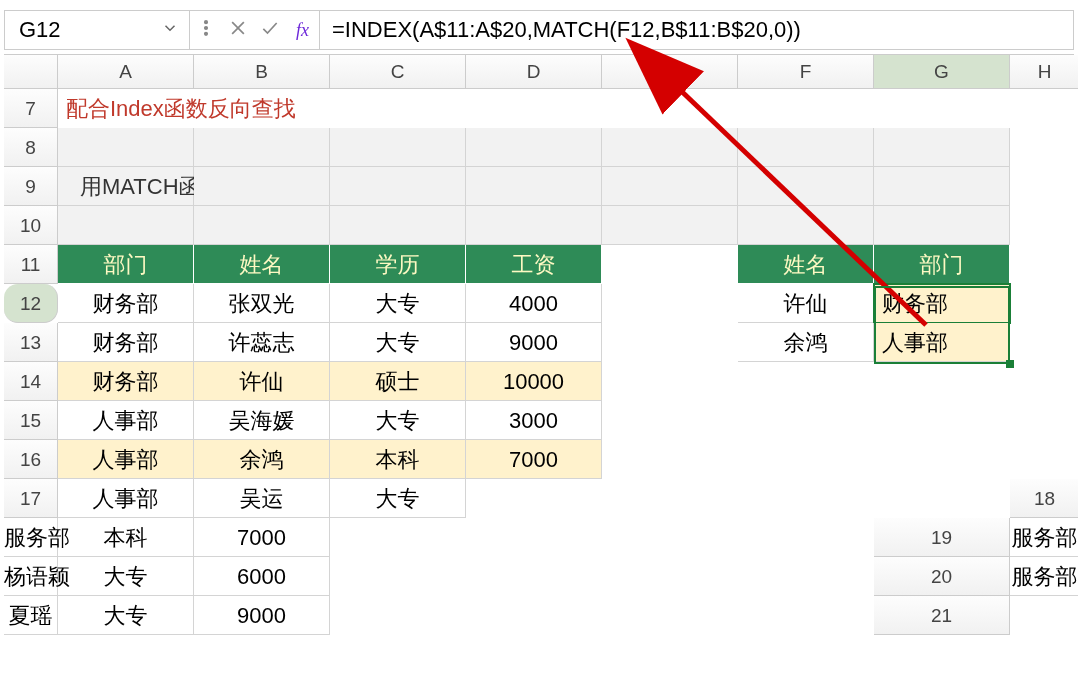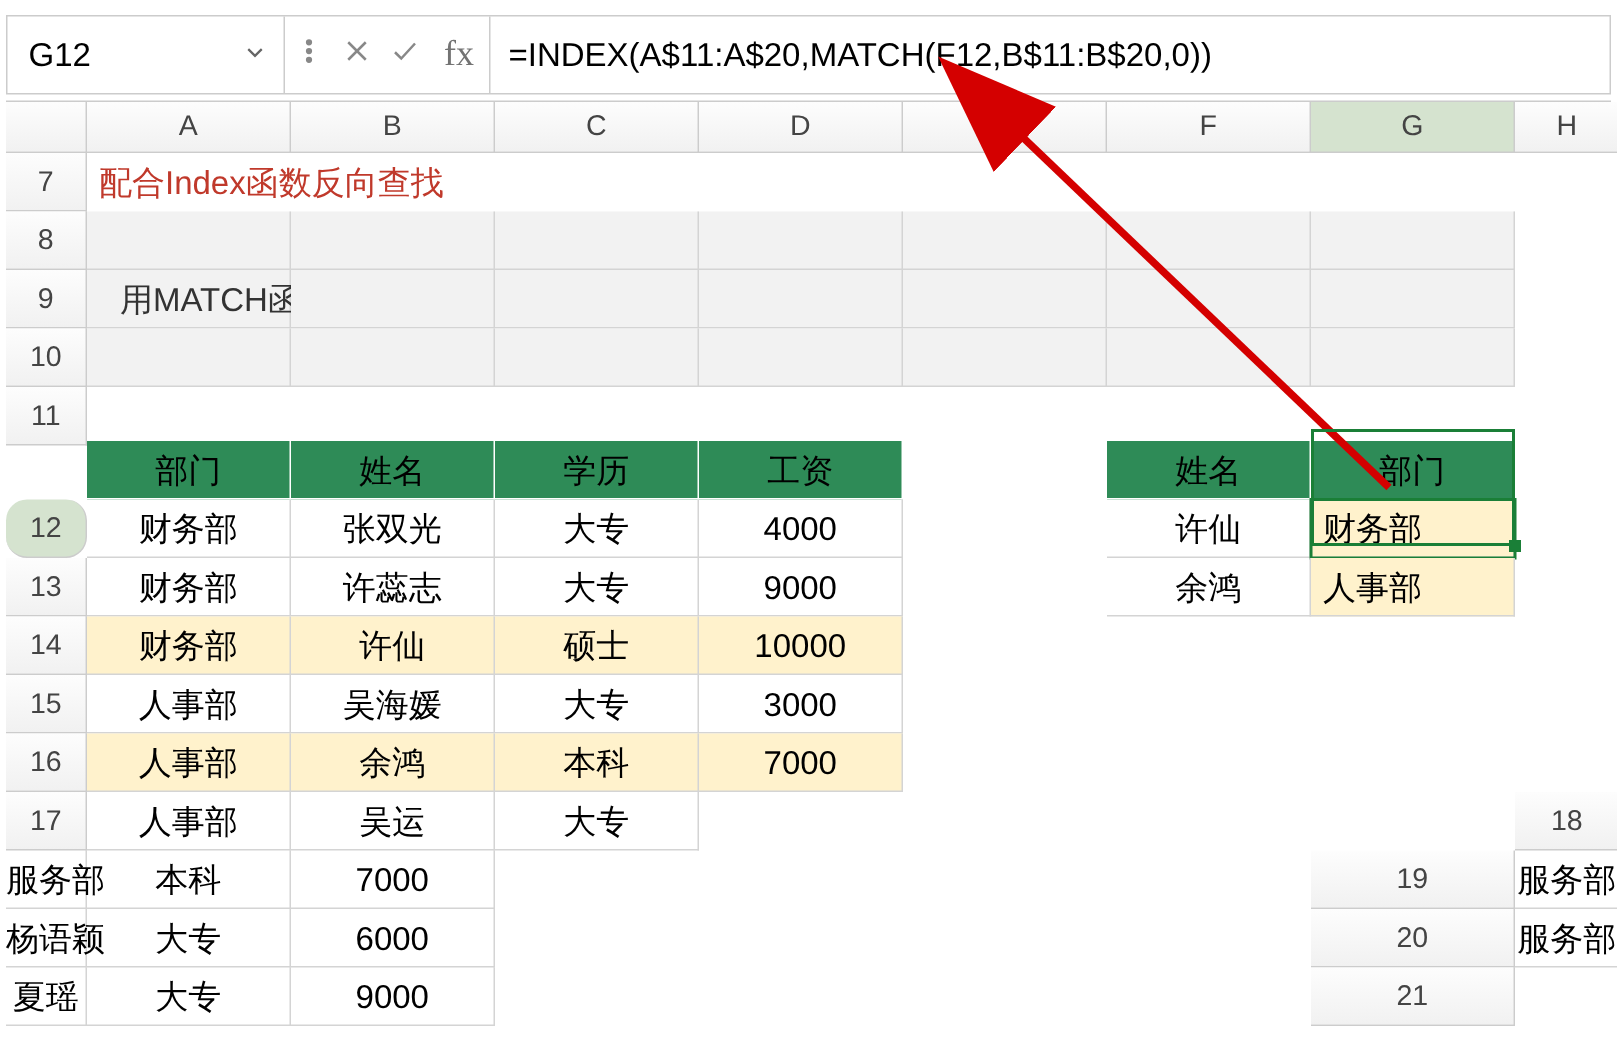--- a/index.html
+++ b/index.html
@@ -1,33 +1,33 @@
 <!DOCTYPE html>
 <html><head>
 <meta charset="utf-8">
 <style>
   * { margin:0; padding:0; box-sizing:border-box; }
   body { font-family:"Segoe UI","Microsoft YaHei",Arial,sans-serif; background:#fff; font-size:20px; color:#000; width:1078px; height:699px; overflow:hidden; position:relative;}
-  .formula-bar { display:flex; align-items:flex-end; border:1px solid #ccc; height:53px; margin:10px 4px 4px 4px;}
+  .formula-bar { display:flex; align-items:flex-end; border:1px solid #ccc; height:40px; margin:10px 4px 4px 4px;}
   .namebox { width:185px; height:100%; border-right:1px solid #ccc; display:flex; align-items:center; justify-content:space-between; padding:0 10px 0 14px; font-size:22px;}
   .nbdrop svg{width:18px;height:18px;stroke:#666;fill:none;stroke-width:2;}
   .fbtns { display:flex; align-items:center; padding:0 6px; gap:12px; border-right:1px solid #ccc; height:100%;}
   .fbtns svg{width:20px;height:20px;stroke:#888;fill:none;stroke-width:2;}
-  .fx {font-family:"Times New Roman",serif; font-size:24px; color:#737373; padding:0 4px;}
+  .fx {font-style:italic; font-family:"Times New Roman",serif; font-size:18px; color:#6d28d9; padding:0 4px;}
   .finput { flex:1; padding:0 12px; font-size:22px; height:100%; display:flex; align-items:center;}
   .sheet { display:grid; grid-template-columns:54px 136px 136px 136px 136px 136px 136px 136px 70px; border-top:1px solid #ccc; margin:0 4px;}
   .colhead { background:linear-gradient(#fdfdfd,#f1f1f1); border-right:1px solid #ccc; border-bottom:1px solid #ccc; text-align:center; height:34px; line-height:34px; color:#444; font-size:19px;}
   .colhead.sel { background:#d5e3cf;}
   .rowhead { background:linear-gradient(#fdfdfd,#f1f1f1); border-right:1px solid #ccc; border-bottom:1px solid #ccc; text-align:center; height:39px; line-height:39px; color:#444; font-size:19px;}
   .rowhead.sel { background:#d5e3cf;border-radius:14px;}
   .corner { background:linear-gradient(#fdfdfd,#f1f1f1); border-right:1px solid #ccc; border-bottom:1px solid #ccc;}
   .cell { border-right:1px solid #d4d4d4; border-bottom:1px solid #d4d4d4; height:39px; line-height:39px; text-align:center; font-size:22px; overflow:visible; white-space:nowrap; position:relative;}
   .cell.noborder{border-right:1px solid transparent;border-bottom:1px solid transparent;}
   .cell.left{text-align:left; padding-left:8px;}
-  .thead { background:#2e8b57; color:#000000; border-color:#fff;margin-top:36px;}
+  .thead { background:#2e8b57; color:#fef9c3; border-color:#fff;}
   .hl { background:#fff2cc;}
   .title { color:#c0392b; font-weight:500;}
   .descbox { background:#f2f2f2; color:#333;}
   .selcell { outline:2px solid #1a7f37; outline-offset:-1px;}
   svg.arrow{position:absolute;left:0;top:0;pointer-events:none;}
 </style>
 </head>
 <body>
 
 <div class="formula-bar">

